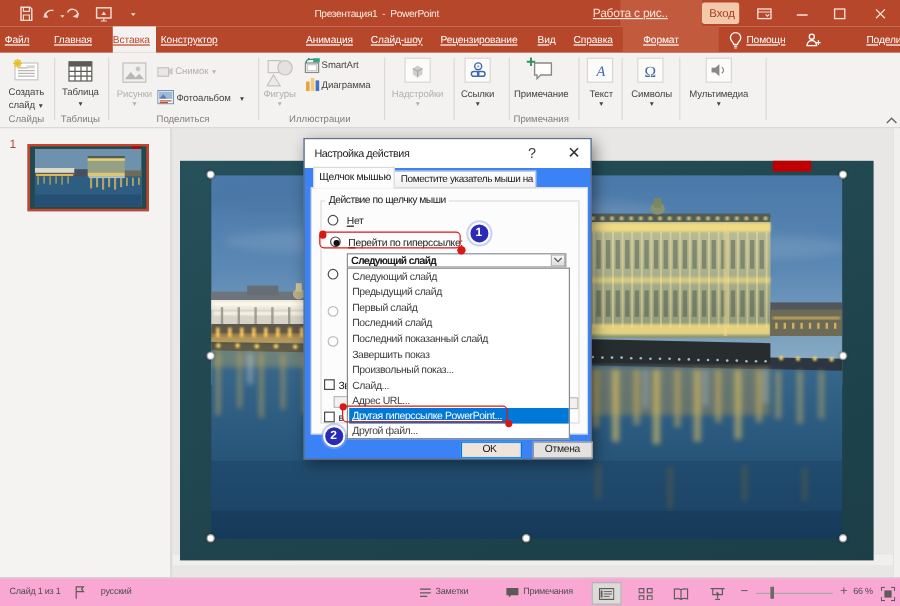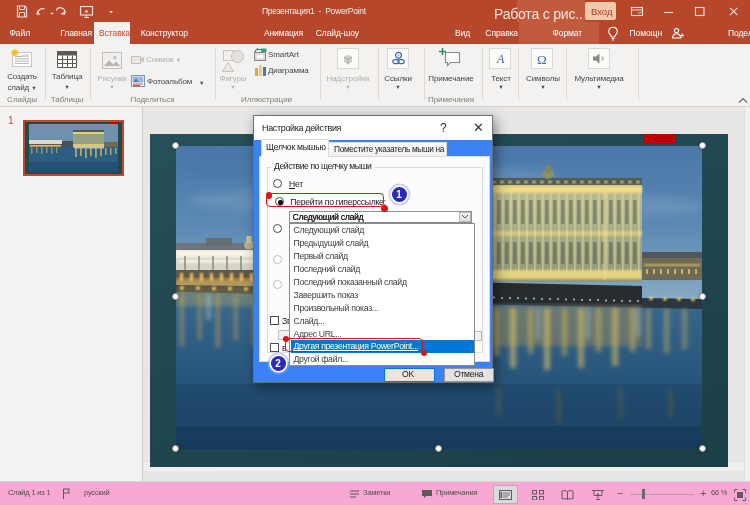--- a/index.html
+++ b/index.html
@@ -1,21 +1,21 @@
 <!DOCTYPE html>
 <html><head><meta charset="utf-8">
 <style>
 *{margin:0;padding:0;box-sizing:border-box;}
 html,body{width:750px;height:505px;overflow:hidden;}
 body{font-family:"Liberation Sans",sans-serif;position:relative;background:#e6e6e6;}
 .abs{position:absolute;}
 
 #titlebar{position:absolute;left:0;top:0;width:750px;height:22px;background:#b7472a;}
 #tabrow{position:absolute;left:0;top:22px;width:750px;height:22px;background:#b7472a;}
-.tab{position:absolute;top:0;height:22px;line-height:22px;color:#fff;font-size:8.5px;letter-spacing:-0.1px;text-align:right;white-space:nowrap;}
+.tab{position:absolute;top:0;height:22px;line-height:22px;color:#fff;font-size:8.5px;letter-spacing:-0.1px;text-align:left;white-space:nowrap;text-decoration:underline;}
 #ribbon{position:absolute;left:0;top:44px;width:750px;height:63px;background:#f3f2f1;border-bottom:1px solid #d5d2cf;}
 .rsep{position:absolute;top:4px;height:52px;width:1px;background:#ddd9d6;}
 .rlabel{position:absolute;top:51px;font-size:8px;color:#817e7a;text-align:center;white-space:nowrap;}
 .rtext{position:absolute;font-size:8px;letter-spacing:-0.1px;color:#444;text-align:center;white-space:nowrap;}
 .rgray{color:#b3b0ad !important;}
 .ibox{position:absolute;width:22px;height:21px;border:1px solid #d9d6d3;background:#fbfbfa;display:flex;align-items:center;justify-content:center;}
 
 #panel{position:absolute;left:0;top:107px;width:143px;height:374px;background:#f4f3f2;border-right:1px solid #cfcdcb;}
 #canvas{position:absolute;left:144px;top:107px;width:606px;height:374px;background:#e8e7e6;}
 #slide{position:absolute;left:150px;top:134px;width:578px;height:333px;background:linear-gradient(160deg,#26505a 0%,#214750 45%,#1b3e47 100%);}
@@ -45,21 +45,21 @@
       <path d="M70 13.5h5M72.5 11v2.5" stroke-width="1"></path>
     </g>
     <path d="M23.4 6.3l-1.2 4.2 4.1.3z" fill="#f3ddd4"></path>
     <path d="M52 6.5l-1.4 4.6-4.1-1.2z" fill="#f3ddd4"></path>
     <path d="M70.5 8.6l2-3 2 3z" fill="#f3ddd4"></path>
     <path d="M36.3 8.7l1.7 2.1 1.7-2.1z" fill="#f3ddd4"></path>
     <path d="M95 7l2 2.4 2-2.4z" fill="#f3ddd4"></path>
   </svg>
   <div class="abs" style="left:262px;top:6px;font-size:8.5px;letter-spacing:-0.3px;color:#fde8e2;">Презентация1&nbsp; -&nbsp; PowerPoint</div>
   <div class="abs" style="left:517px;top:0;width:68px;height:22px;background:#c25a3e;"></div>
-  <div class="abs" style="left:494px;top:6px;font-size:14px;letter-spacing:-0.2px;color:#fbe2d8;">Работа с рис..</div>
+  <div class="abs" style="left:494px;top:6px;font-size:10px;letter-spacing:-0.2px;color:#fbe2d8;text-decoration:underline;">Работа с рис..</div>
   <div class="abs" style="left:585px;top:2px;width:31px;height:18px;background:#f3c8ab;border-radius:2px;"></div>
   <div class="abs" style="left:591px;top:6px;font-size:9.5px;color:#a83c22;">Вход</div>
   <svg class="abs" style="left:630px;top:6px;" width="112" height="11" viewBox="0 0 112 11">
     <g stroke="#f6e3dc" fill="none" stroke-width="1.1">
       <rect x="1.5" y="1.5" width="11" height="8"></rect>
         <path d="M1.5 4h11M8 6l1.5 1.5L11 6" stroke-width="1"></path>
       <path d="M34 6.5h9"></path>
       <rect x="65.5" y="1.5" width="8.5" height="8"></rect>
       <path d="M100 1.8l7.4 7.4M107.4 1.8L100 9.2"></path>
     </g>
@@ -68,20 +68,21 @@
 <div id="tabrow">
   <div class="abs" style="left:519px;top:0;width:80px;height:22px;background:#c25a3e;"></div>
   <div class="tab" style="left:4px;width:26px;">Файл</div>
   <div class="tab" style="left:45px;width:47px;">Главная</div>
   <div class="abs" style="left:94px;top:0;width:36px;height:22px;background:#f3f2f1;"></div>
   <div class="tab" style="left:94px;width:36px;color:#c0462a;">Вставка</div>
   <div class="tab" style="left:134px;width:54px;">Конструктор</div>
   <div class="tab" style="left:197px;width:50px;margin-top:18px;">Переходы</div>
   <div class="tab" style="left:255px;width:48px;">Анимация</div>
   <div class="tab" style="left:309px;width:50px;">Слайд-шоу</div>
+  <div class="tab" style="left:367px;width:72px;">Рецензирование</div>
   <div class="tab" style="left:448px;width:22px;">Вид</div>
   <div class="tab" style="left:478px;width:40px;">Справка</div>
   <div class="tab" style="left:536px;width:46px;">Формат</div>
   <svg class="abs" style="left:607px;top:4px;" width="12" height="15" viewBox="0 0 12 15">
     <path d="M6 1.2c-2.6 0-4.3 1.9-4.3 4.2 0 1.8 1 2.7 1.8 3.7.5.6.8 1.2.9 1.9h3.2c.1-.7.4-1.3.9-1.9.8-1 1.8-1.9 1.8-3.7 0-2.3-1.7-4.2-4.3-4.2z" fill="none" stroke="#fff" stroke-width="1.1"></path>
     <path d="M4.6 12.5h2.8M5 14h2" stroke="#fff" stroke-width="1" fill="none"></path>
   </svg>
   <div class="tab" style="left:622px;width:40px;">Помощн</div>
   <svg class="abs" style="left:671px;top:5px;" width="13" height="13" viewBox="0 0 13 13">
     <circle cx="5.5" cy="3.6" r="2.1" fill="none" stroke="#fff" stroke-width="1.1"></circle>
@@ -677,21 +678,21 @@
     <div class="litem" style="top:0.8px;">Следующий слайд</div>
     <div class="litem" style="top:13.7px;">Предыдущий слайд</div>
     <div class="litem" style="top:26.6px;">Первый слайд</div>
     <div class="litem" style="top:39.5px;">Последний слайд</div>
     <div class="litem" style="top:52.4px;">Последний показанный слайд</div>
     <div class="litem" style="top:65.3px;">Завершить показ</div>
     <div class="litem" style="top:78.2px;">Произвольный показ...</div>
     <div class="litem" style="top:91.1px;">Слайд...</div>
     <div class="litem" style="top:104px;">Адрес URL...</div>
     <div class="abs" style="left:.5px;top:116.4px;width:183.5px;height:13.1px;background:#0078d7;"></div>
-    <div class="litem" style="top:116.9px;color:#fff;text-decoration:underline;">Другая презентация PowerPoint...</div>
+    <div class="litem" style="top:116.9px;color:#fff;text-decoration:underline;">Другая гиперссылке PowerPoint...</div>
     <div class="litem" style="top:129.8px;">Другой файл...</div>
   </div>
   <div class="abs" style="left:130px;top:251.5px;width:51px;height:14px;background:#f0e3da;border:1px solid #0078d7;box-shadow:inset 0 0 0 1px #cfe3f5;"></div>
   <div class="abs dtext" style="left:148px;top:252.5px;">OK</div>
   <div class="abs" style="left:190px;top:251.5px;width:49.5px;height:14px;background:#e4e2e0;border:1px solid #969491;"></div>
   <div class="abs dtext" style="left:200px;top:252.5px;">Отмена</div>
 </div>
 <div id="annot">
   <div class="abs" style="left:266.2px;top:192.8px;width:118px;height:14.6px;border:1.6px solid #dc1717;border-radius:4px;"></div>
   <div class="reddot" style="left:265.6px;top:192.2px;width:6.4px;height:6.4px;"></div>

